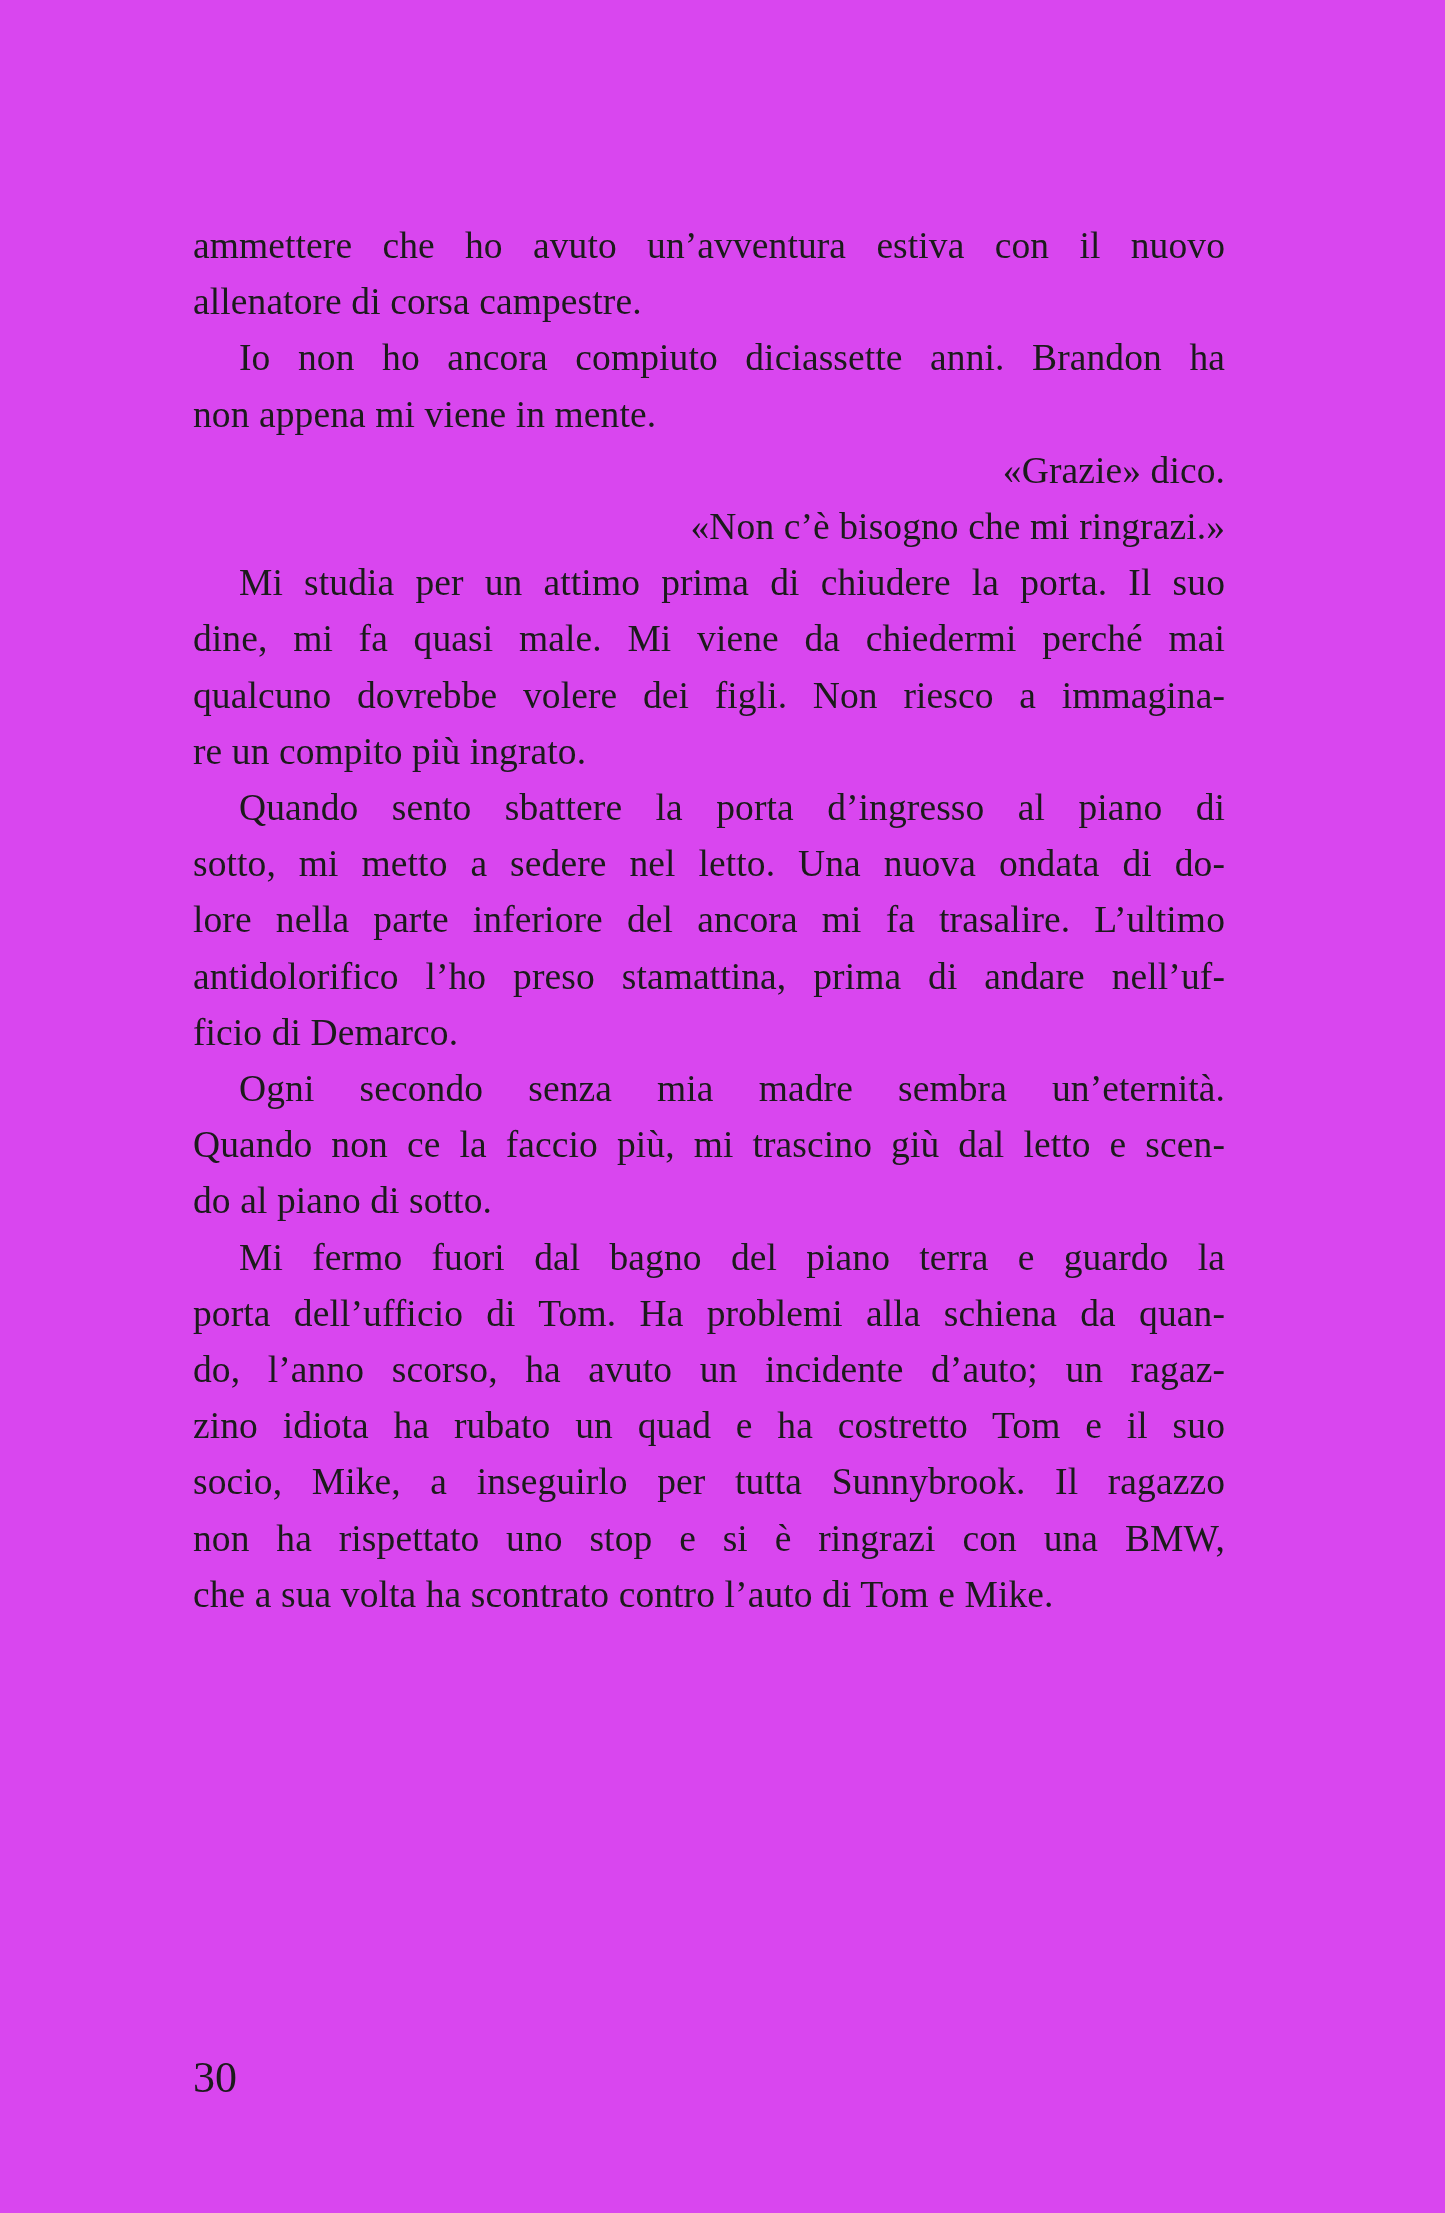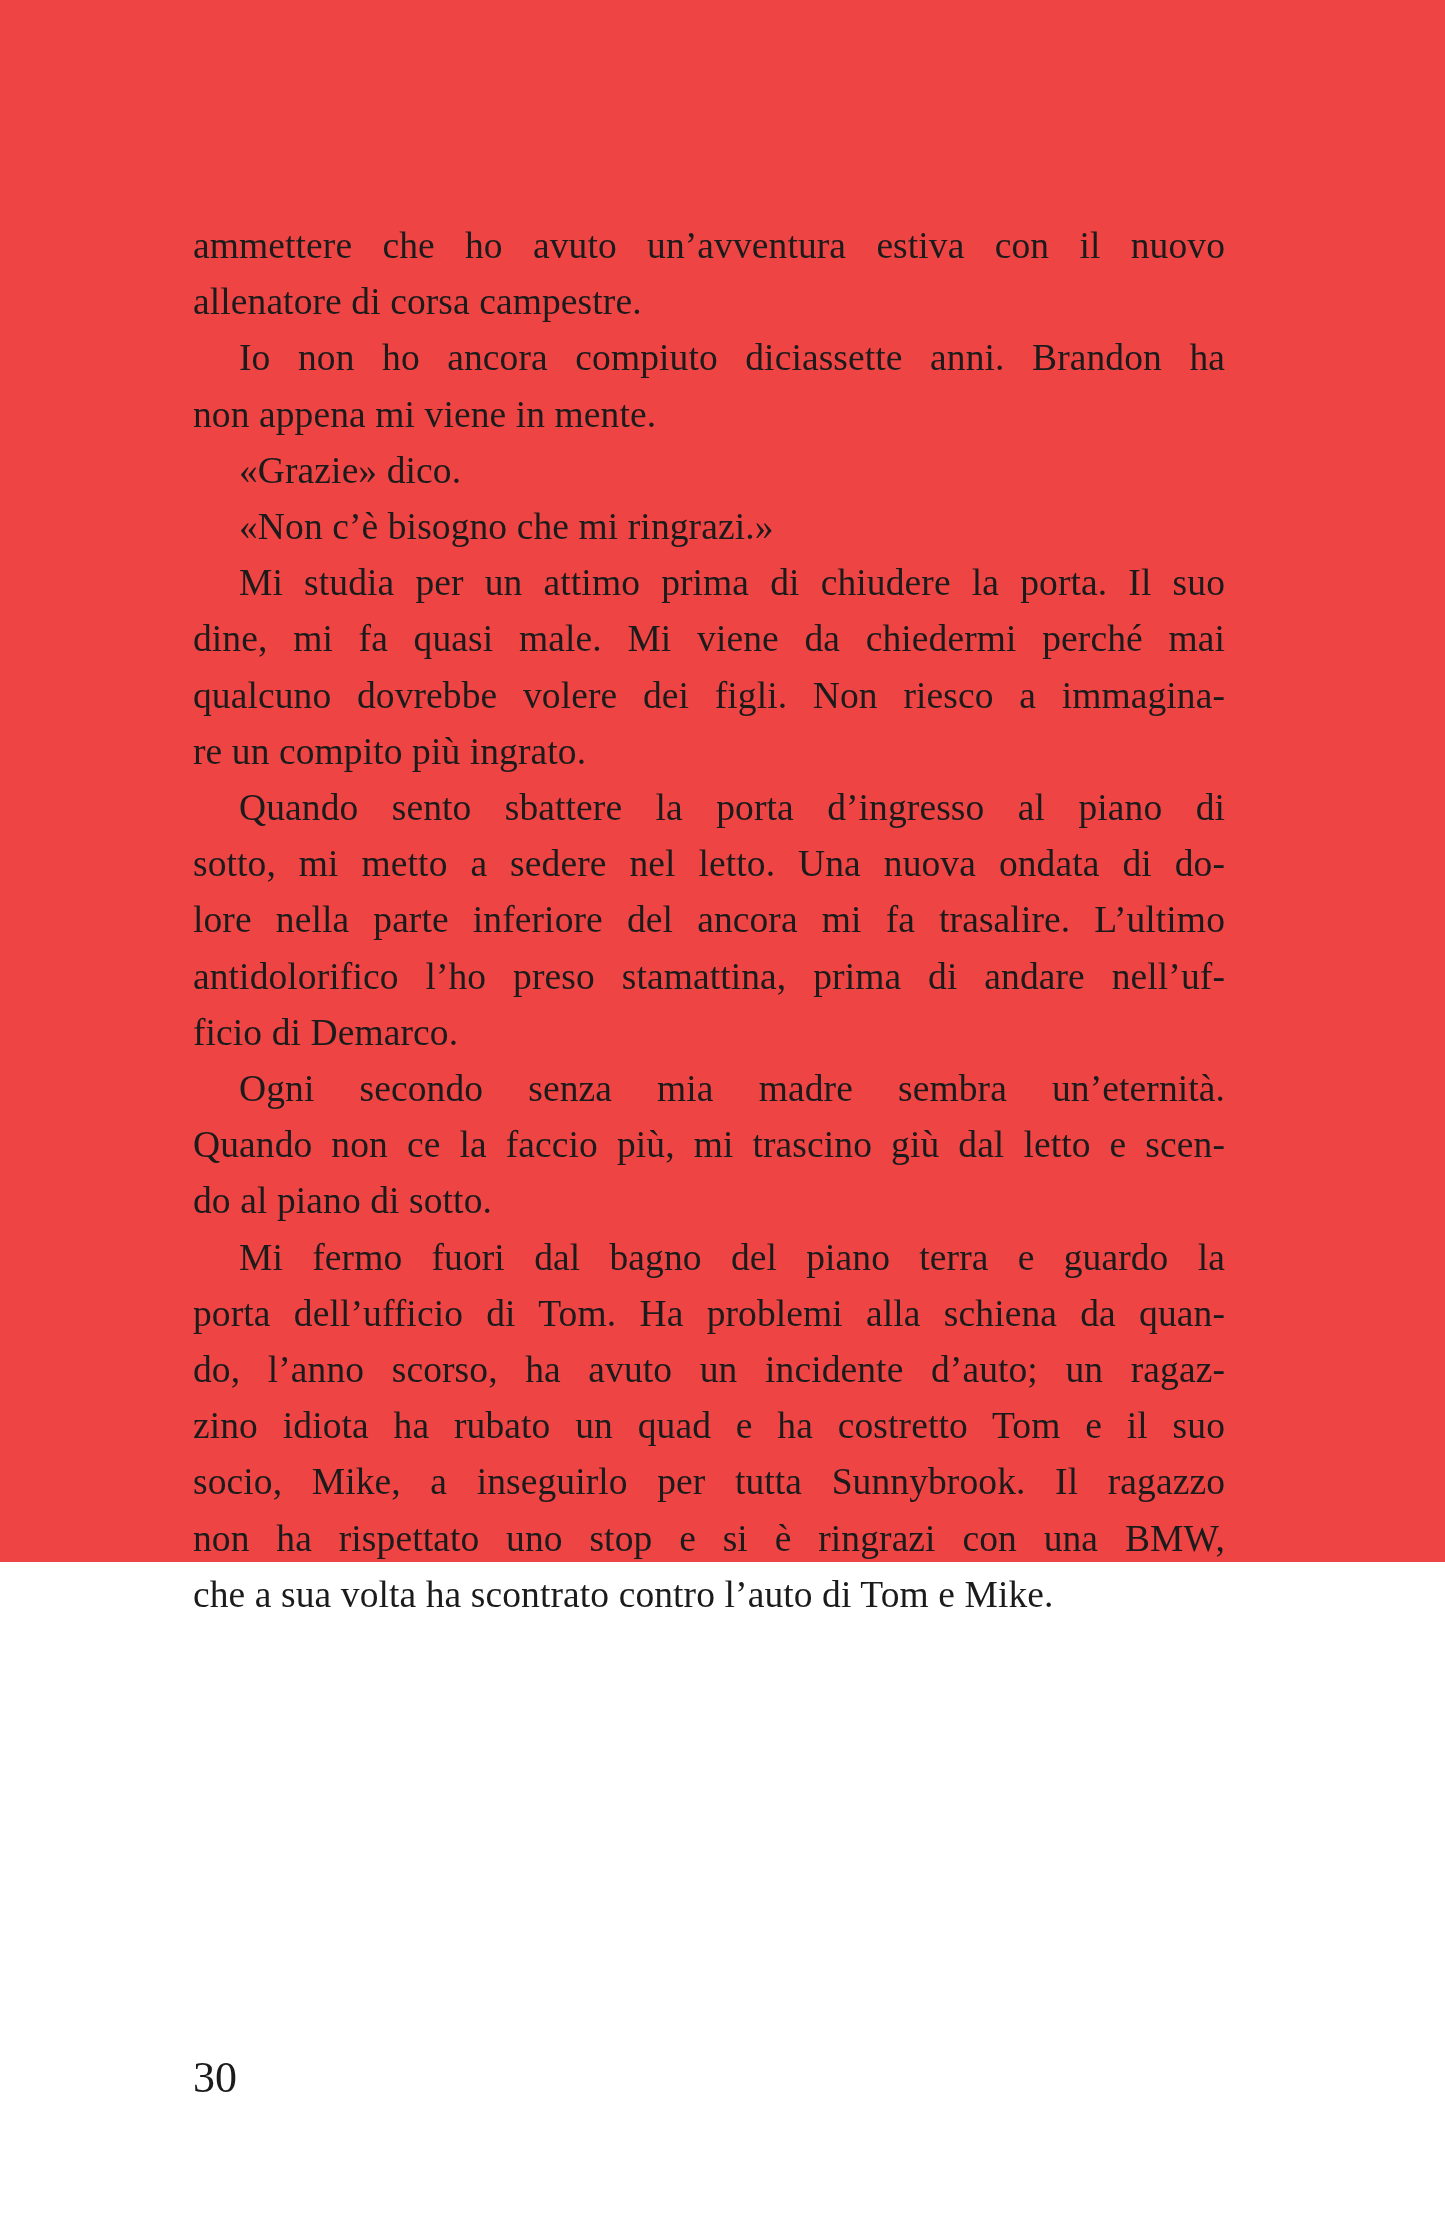--- a/index.html
+++ b/index.html
@@ -14,22 +14,22 @@
     position: relative;
     font-family: "Liberation Serif", "DejaVu Serif", serif;
     color: #1b1b1b;
     -webkit-font-smoothing: antialiased;
   }
   .book-page {
     position: absolute;
     left: 0;
     top: 0;
     width: 1445px;
-    height: 1562px;
-    background: #ef4444;
+    height: 2213px;
+    background: #d946ef;
   }
   .page-text {
     position: absolute;
     left: 193px;
     top: 218px;
     width: 1032px;
     font-size: 37.5px;
     line-height: 56.2px;
     letter-spacing: 0.1px;
   }
@@ -40,20 +40,21 @@
   .line {
     text-align: left;
     white-space: normal;
   }
   .line.just {
     text-align: justify;
     text-align-last: justify;
   }
   .line.indent {
     text-indent: 46px;
+    text-align: right;
   }
   .page-number {
     position: absolute;
     left: 193px;
     top: 2058px;
     font-size: 44px;
     line-height: 40px;
     color: #1b1b1b;
   }
 </style>

